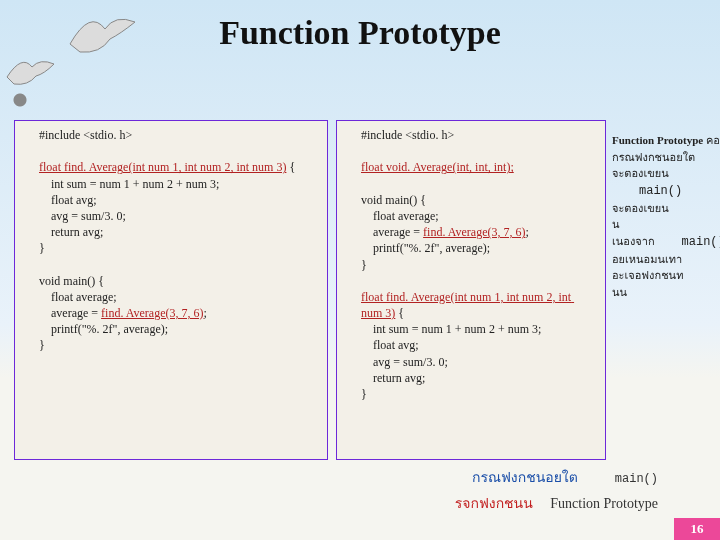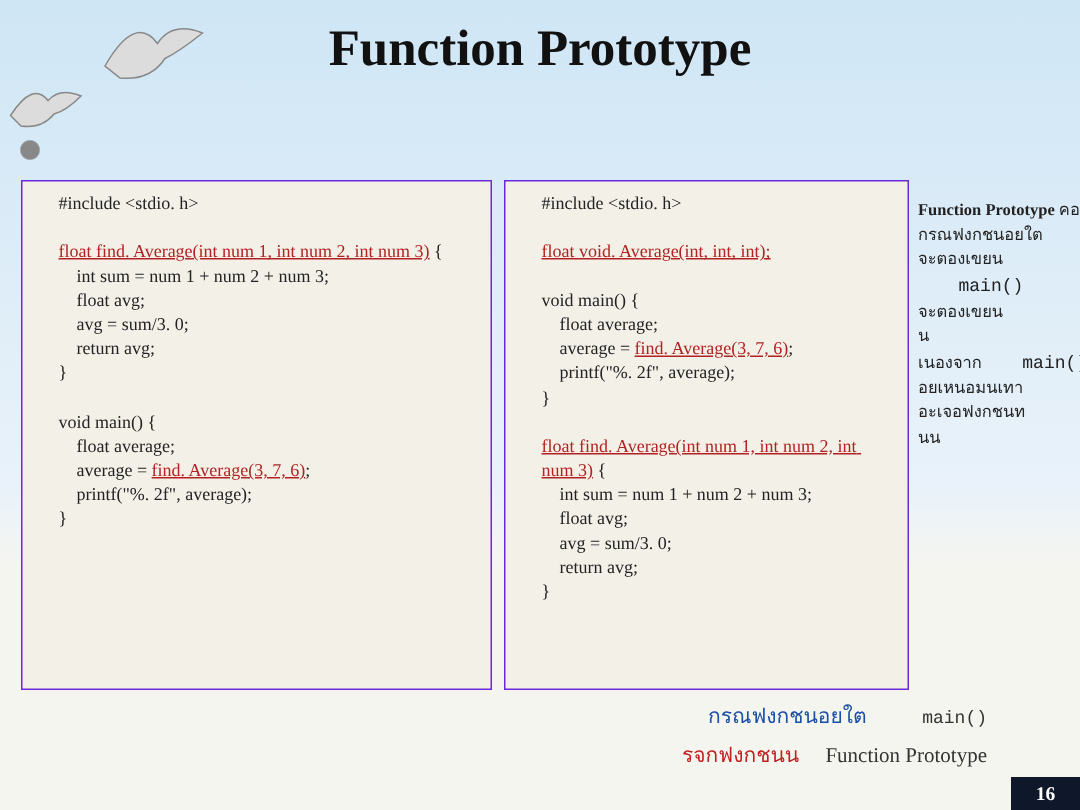--- a/index.html
+++ b/index.html
@@ -51,21 +51,21 @@
   }
   .cap-left { position: absolute; left: 10px; top: 0; width: 310px; text-align: center; }
   .cap-right { position: absolute; left: 334px; top: 0; width: 310px; text-align: right; }
   .cap1 { color: #333; }
   .cap2 { color: #333; margin-top: 4px; }
   .red { color: #c21f1f; }
   .blue { color: #1a4ea8; }
   .mono { font-family: "Courier New", monospace; font-size: 12px; margin-left: 16px; }
   .pagenum {
     position: absolute; right: 0; bottom: 0; width: 46px; height: 22px;
-    background: #0f172a; color: #fff; font-size: 13px; font-weight: bold;
+    background: #ec4899; color: #fff; font-size: 13px; font-weight: bold;
     display: flex; align-items: center; justify-content: center;
     z-index: 3;
   }
 </style>
 </head>
 <body>
 
 <div class="sky"></div>
 
 <svg class="bird" style="left:60px;top:4px" width="90" height="60" viewBox="0 0 90 60">

